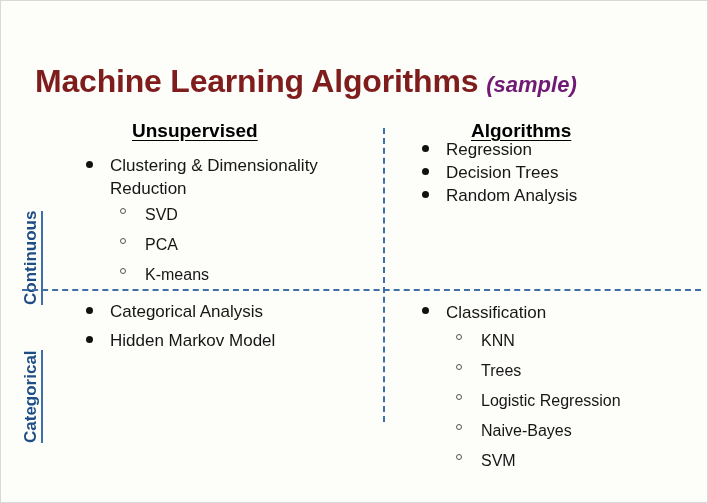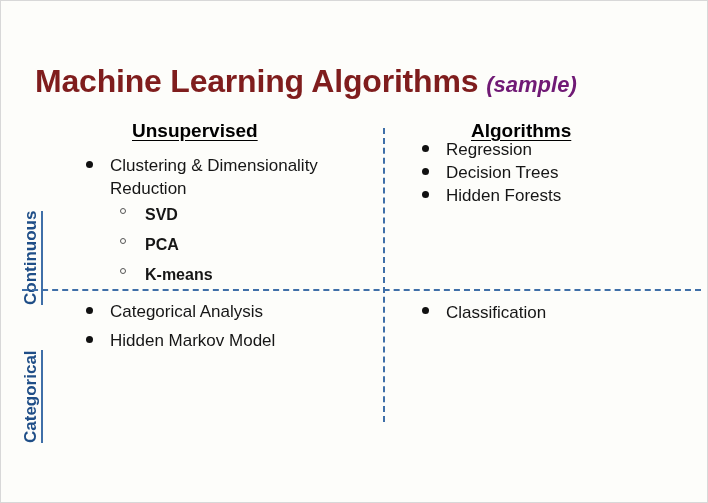--- a/index.html
+++ b/index.html
@@ -135,21 +135,21 @@
     margin-top: 8px;
     width: 6px;
     height: 6px;
     border-radius: 50%;
     border: 1.4px solid #555555;
     background: transparent;
     box-sizing: border-box;
   }
 
   
-  .sp-loose > li { line-height: 30px; font-weight: bold; }
+  .sp-loose > li { line-height: 30px; }
   .sp-tight > li { line-height: 23px; }
   .sp-med   > li { line-height: 26px; }
   .wrap2    { line-height: 23px !important; }
 </style>
 </head>
 <body>
 
 <div id="slide">
 
   <div id="title-block">
@@ -193,21 +193,21 @@
       <li class="item">
         <span class="b1"></span>
         <span>Regression</span>
       </li>
       <li class="item">
         <span class="b1"></span>
         <span>Decision Trees</span>
       </li>
       <li class="item">
         <span class="b1"></span>
-        <span>Hidden Forests</span>
+        <span>Random Analysis</span>
       </li>
     </ul>
   </div>
 
   <div id="quad-bl" class="quadrant">
     <ul class="lvl1 sp-tight">
       <li class="item">
         <span class="b1"></span>
         <span>Categorical Analysis</span>
       </li>
@@ -216,17 +216,39 @@
         <span>Hidden Markov Model</span>
       </li>
     </ul>
   </div>
 
   <div id="quad-br" class="quadrant">
     <ul class="lvl1 sp-med">
       <li class="item">
         <span class="b1"></span>
         <span>Classification</span>
+        <ul class="lvl2 sp-loose">
+          <li class="subitem">
+            <span class="b2"></span>
+            <span>KNN</span>
+          </li>
+          <li class="subitem">
+            <span class="b2"></span>
+            <span>Trees</span>
+          </li>
+          <li class="subitem">
+            <span class="b2"></span>
+            <span>Logistic Regression</span>
+          </li>
+          <li class="subitem">
+            <span class="b2"></span>
+            <span>Naive-Bayes</span>
+          </li>
+          <li class="subitem">
+            <span class="b2"></span>
+            <span>SVM</span>
+          </li>
+        </ul>
       </li>
     </ul>
   </div>
 
 </div>
 
 </body></html>

